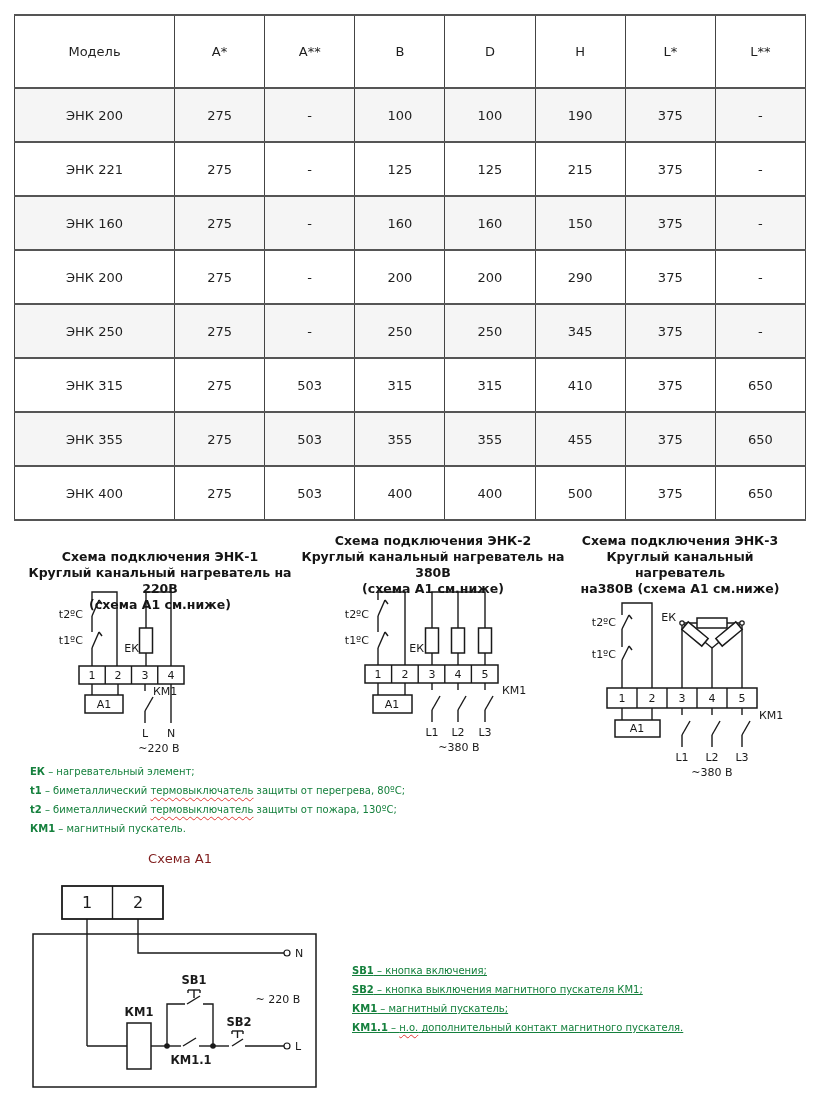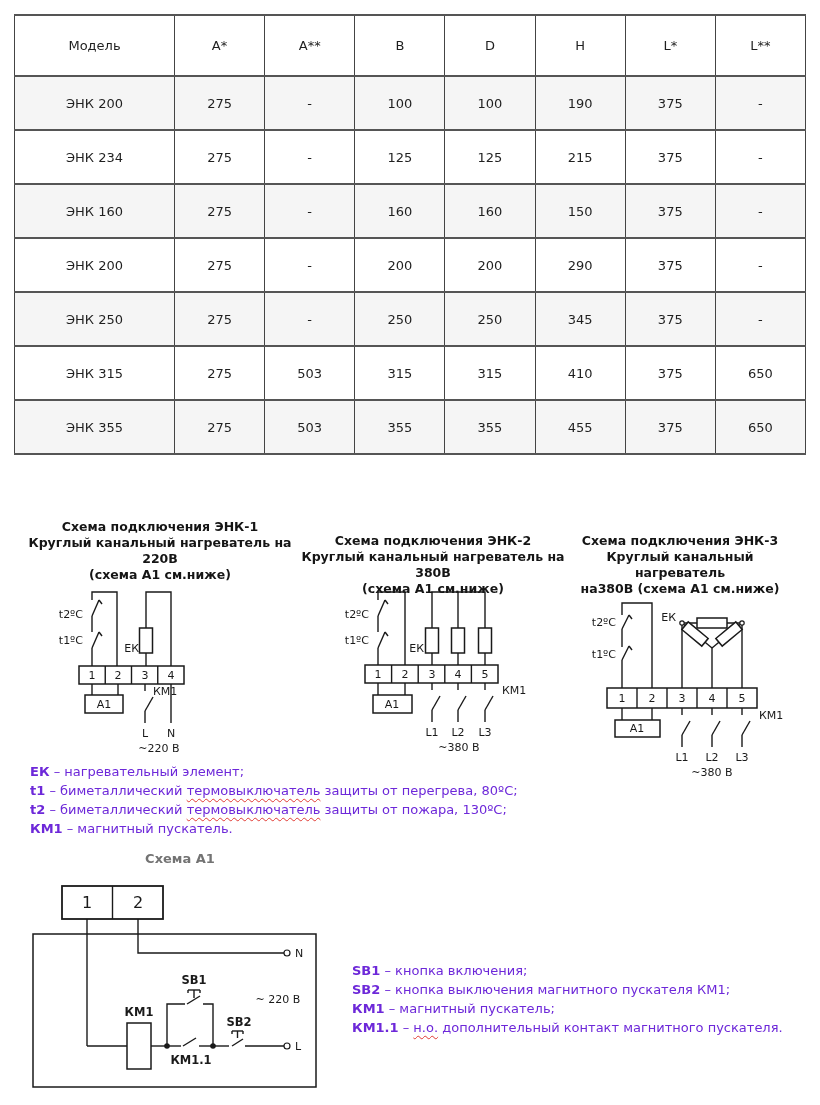--- a/index.html
+++ b/index.html
@@ -14,43 +14,43 @@
 
   
   .dim-table{position:absolute;left:14px;top:14px;width:792px;border-collapse:collapse;table-layout:fixed;}
   .dim-table th,.dim-table td{
     border-left:1px solid var(--table_border);
     border-right:1px solid var(--table_border);
     border-top:2px solid #555555;
     border-bottom:2px solid #555555;
     font-size:13px;font-weight:normal;text-align:center;vertical-align:middle;color:#1f1f1f;
   }
-  .dim-table thead th{height:61px;background:#ffffff;}
+  .dim-table thead th{height:73px;background:#ffffff;}
   .dim-table tbody td{height:54px;background:#ffffff;}
   .dim-table tbody tr:nth-child(odd) td{background:var(--row_stripe);}
 
   
   .diagram-title{position:absolute;text-align:center;font-weight:bold;font-size:12.5px;line-height:16px;color:#151515;}
   .dsvg{position:absolute;}
   svg line,svg polyline,svg path{stroke:var(--ink);stroke-width:1.4;fill:none;}
   svg rect{stroke:var(--ink);stroke-width:1.5;fill:#ffffff;}
   svg circle.node{stroke:var(--ink);stroke-width:1.2;fill:#ffffff;}
   svg circle.dot{stroke:none;fill:var(--ink);}
   svg text{font-family:"DejaVu Sans","Liberation Sans",sans-serif;font-size:11px;fill:var(--ink);stroke:none;}
   svg text.num{font-size:11px;}
   svg text.bignum{font-size:16px;}
   svg text.lbl{font-size:11px;}
   svg text.comp{font-size:11.5px;font-weight:600;}
 
   
-  .legend{position:absolute;font-size:13px;line-height:19px;color:#6d28d9;}
+  .legend{position:absolute;font-size:10px;line-height:19px;color:#15803d;}
   .legend b{font-weight:bold;}
   .bad{text-decoration:underline wavy var(--spell) 1px;text-underline-offset:3px;text-align:center;}
 
-  .a1-title{position:absolute;left:20px;top:851px;width:320px;text-align:center;font-weight:bold;font-size:13px;color:#737373;}
+  .a1-title{position:absolute;left:20px;top:851px;width:320px;text-align:center;font-weight:normal;font-size:13px;color:#7f1d1d;}
 </style>
 </head>
 <body>
 
 <div class="page">
 
   <table class="dim-table">
     <colgroup>
       <col style="width:160px">
         <col>
@@ -78,21 +78,21 @@
           <td>ЭНК 200</td>
           <td>275</td>
           <td>-</td>
           <td>100</td>
           <td>100</td>
           <td>190</td>
           <td>375</td>
           <td>-</td>
         </tr>
         <tr>
-          <td>ЭНК 234</td>
+          <td>ЭНК 221</td>
           <td>275</td>
           <td>-</td>
           <td>125</td>
           <td>125</td>
           <td>215</td>
           <td>375</td>
           <td>-</td>
         </tr>
         <tr>
           <td>ЭНК 160</td>
@@ -137,24 +137,34 @@
         <tr>
           <td>ЭНК 355</td>
           <td>275</td>
           <td>503</td>
           <td>355</td>
           <td>355</td>
           <td>455</td>
           <td>375</td>
           <td>650</td>
         </tr>
+        <tr>
+          <td>ЭНК 400</td>
+          <td>275</td>
+          <td>503</td>
+          <td>400</td>
+          <td>400</td>
+          <td>500</td>
+          <td>375</td>
+          <td>650</td>
+        </tr>
       </tbody>
     </table>
 
-  <div class="diagram-title" style="left:18px;top:519px;width:284px;">
+  <div class="diagram-title" style="left:18px;top:549px;width:284px;">
     <div>Схема подключения ЭНК-1</div>
     <div>Круглый канальный нагреватель на 220В</div>
     <div>(схема А1 см.ниже)</div>
   </div>
   <svg class="dsvg" style="left:20px;top:580px;" width="280" height="180" viewBox="0 0 280 180">
     <g>
       <polyline points="72,20 72,12 97,12 97,86"></polyline>
       <line x1="72" y1="36" x2="72" y2="52"></line>
       <line x1="72" y1="68" x2="72" y2="86"></line>
       <g>
@@ -391,20 +401,20 @@
     </g>
     <text class="comp" x="174" y="109" text-anchor="middle">SB1</text>
     <text class="comp" x="219" y="151" text-anchor="middle">SB2</text>
     <text class="comp" x="119" y="141" text-anchor="middle">КМ1</text>
     <text class="comp" x="171" y="189" text-anchor="middle">КМ1.1</text>
     <text class="lbl" x="275" y="82">N</text>
     <text class="lbl" x="275" y="175">L</text>
     <text class="lbl" x="258" y="128" text-anchor="middle">~ 220 В</text>
   </svg>
 
-  <div class="legend" style="left:352px;top:961px;width:462px;">
+  <div class="legend" style="left:352px;top:961px;width:462px;text-decoration:underline;">
     <div><b>SB1</b><span> – кнопка включения;</span><span class="bad"></span><span></span></div>
     <div><b>SB2</b><span> – кнопка выключения магнитного пускателя КМ1;</span><span class="bad"></span><span></span></div>
     <div><b>КМ1</b><span> – магнитный пускатель;</span><span class="bad"></span><span></span></div>
     <div><b>КМ1.1</b><span> – </span><span class="bad">н.о.</span><span> дополнительный контакт магнитного пускателя.</span></div>
   </div>
 
 </div>
 
 </body></html>

